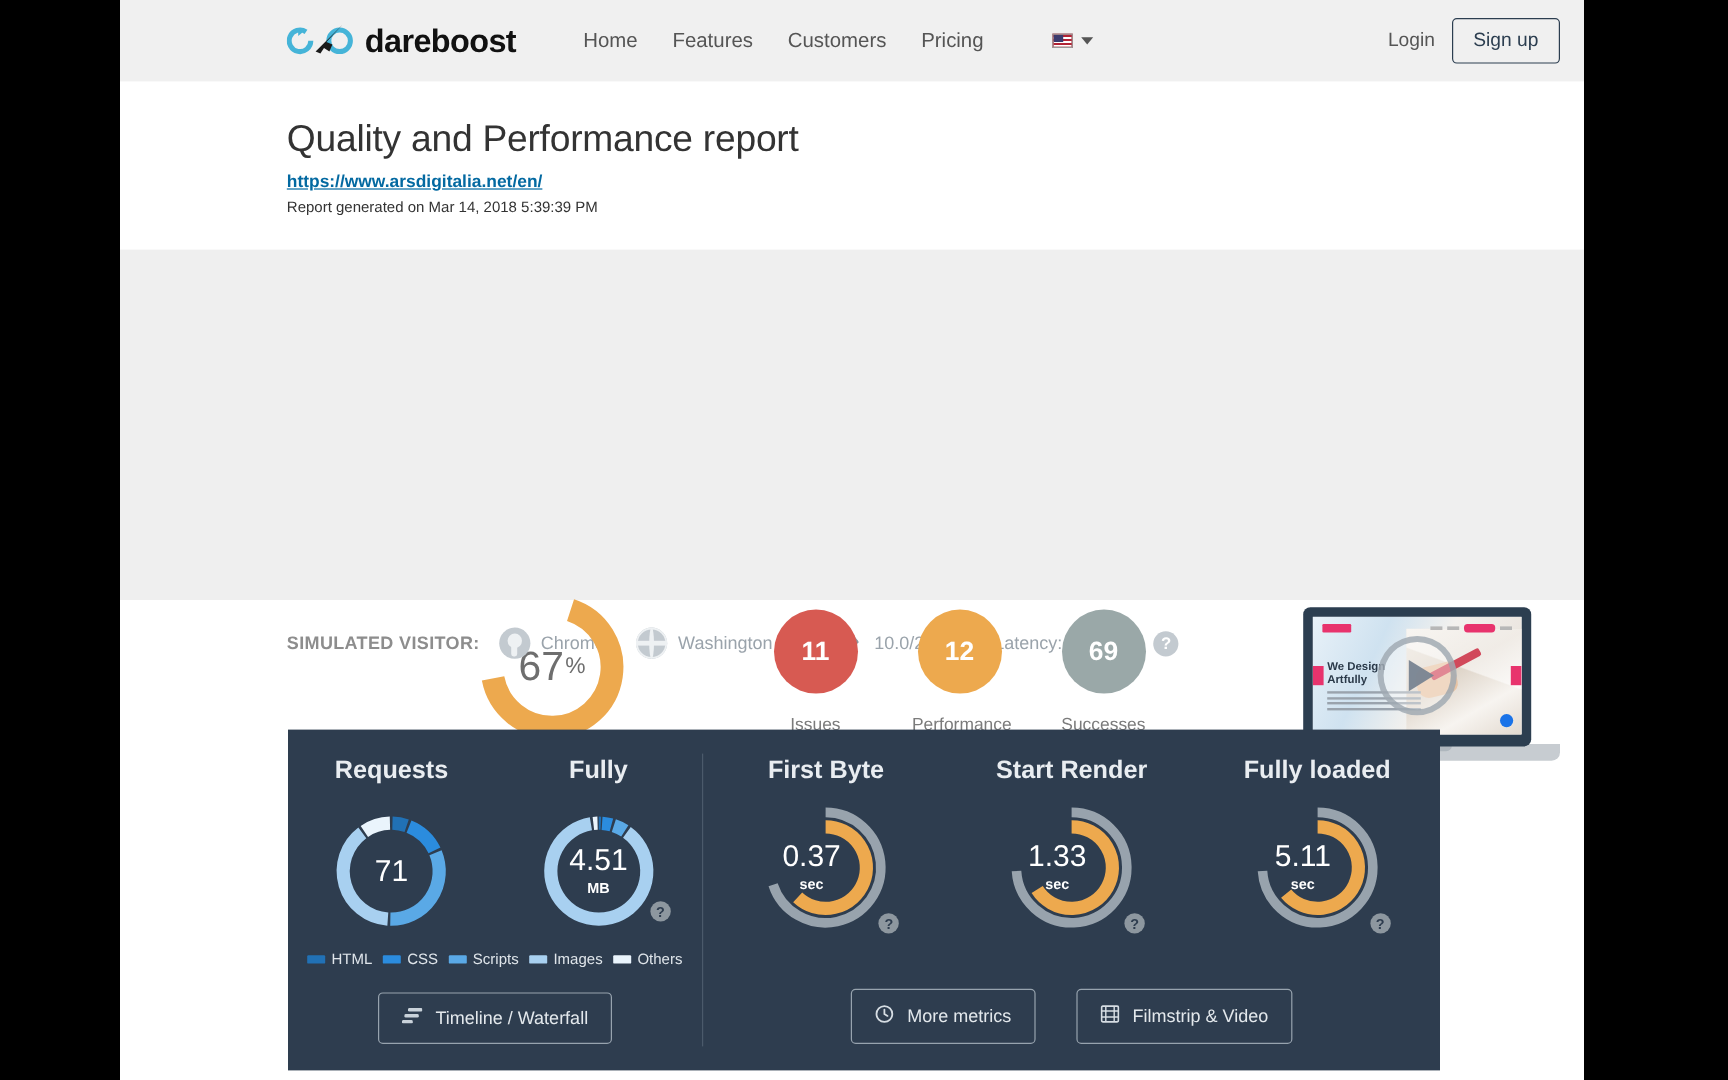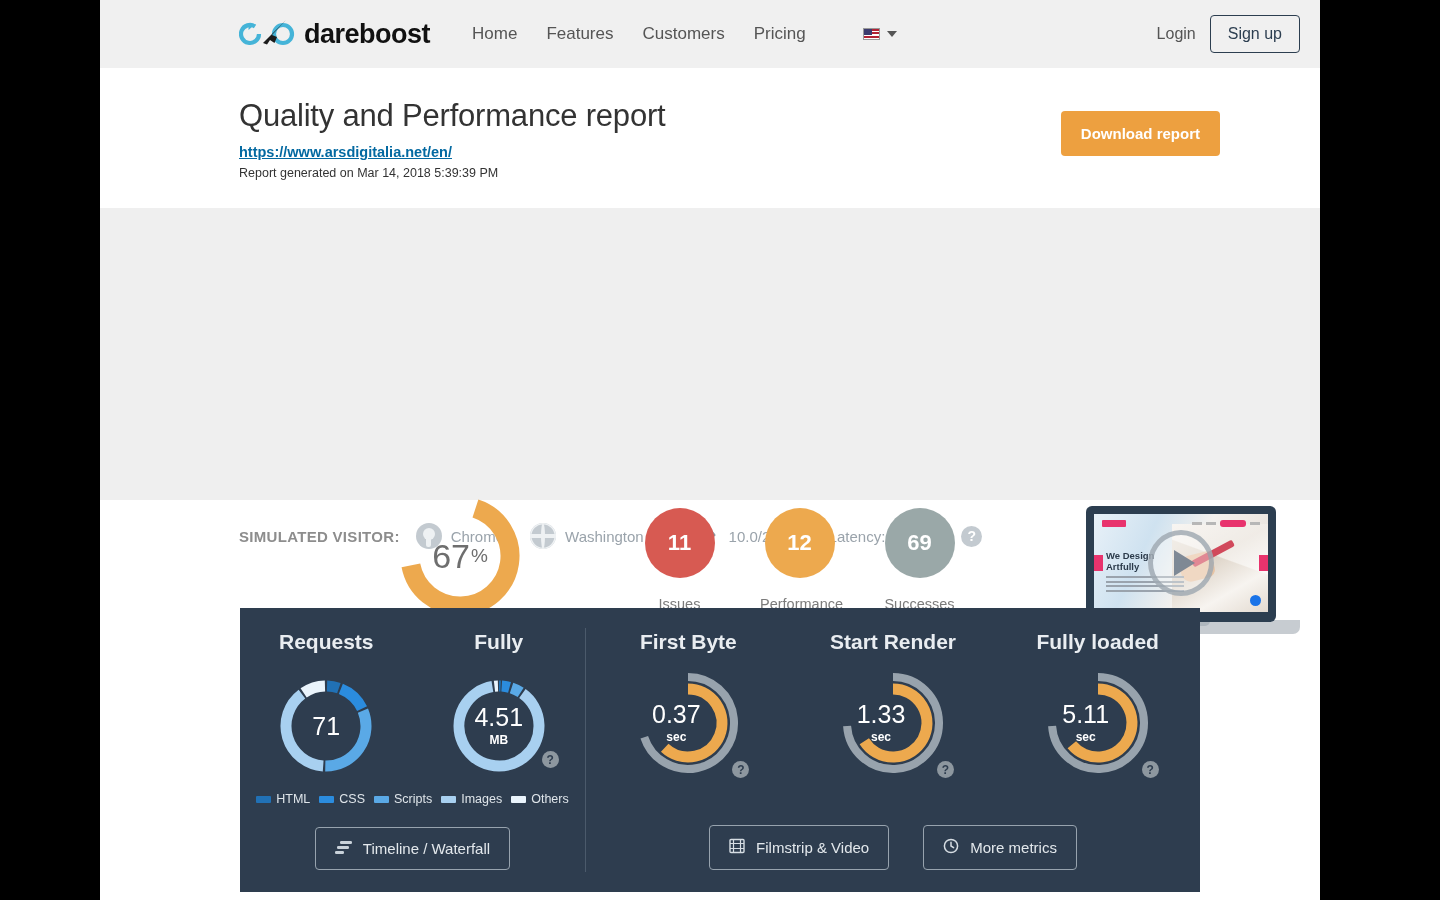--- a/index.html
+++ b/index.html
@@ -16,21 +16,21 @@
     overflow: hidden;
   }
 
   
   .navbar {
     height: 68px; width: 100%;
     background: #f0f0f0;
     display: flex; align-items: center;
     padding-left: 139px; padding-right: 20px;
   }
-  .logo { display: flex; align-items: center; margin-right: 12px; }
+  .logo { display: flex; align-items: center; margin-right: 26px; }
   .logo-mark { width: 62px; height: 30px; position: relative; }
   .logo-text {
     font-size: 27px; font-weight: bold; color: #111;
     letter-spacing: -0.5px; margin-left: 3px;
   }
   .nav-links { display: flex; align-items: center; gap: 29px; margin-left: 30px;}
   .nav-link {
     font-size: 17px; color: #555; text-decoration: none;
     cursor: pointer;
   }
@@ -343,21 +343,20 @@
       <button class="signup-btn">Sign up</button>
     </div>
   </div>
 
   <div class="title-block">
     <div class="title-left">
       <h1 class="report-title">Quality and Performance report</h1>
       <a class="report-url">https://www.arsdigitalia.net/en/</a>
       <div class="report-gen">Report generated on Mar 14, 2018 5:39:39 PM</div>
     </div>
-    <button class="download-btn">Download report</button>
   </div>
 
   <div class="score-band">
 
     <div class="donut-score">
       <svg width="120" height="120" viewBox="0 0 120 120">
           <path d="M 75.45084971874738 12.447174185242325 A 50 50 0 1 1 10.885637463565565 69.3690657292862" fill="none" stroke="#eda94e" stroke-width="19" stroke-linecap="butt"></path>
         </svg>
       <div class="score-text">
         <span>67</span>
@@ -583,32 +582,32 @@
             </div>
             <span class="q-badge" style="right:-6px;bottom:0px;">?</span>
           </div>
         </div>
       </div>
 
       <div class="btn-row-right">
         <button class="dark-btn">
           <span>
             <svg width="16" height="16" viewBox="0 0 16 16">
+              <circle cx="8" cy="8" r="6.6" fill="none" stroke="#d6dde3" stroke-width="1.5"></circle>
+              <path d="M8 4.3 V8 L10.6 9.6" stroke="#d6dde3" stroke-width="1.5" fill="none" stroke-linecap="round"></path>
+            </svg>
+          </span>
+          <span>More metrics</span>
+        </button>
+        <button class="dark-btn">
+          <span>
+            <svg width="16" height="16" viewBox="0 0 16 16">
               <rect x="1" y="1.5" width="14" height="13" rx="1" fill="none" stroke="#d6dde3" stroke-width="1.4"></rect>
               <path d="M1 5.5 H15 M1 10.5 H15 M4.5 1.5 V14.5 M11.5 1.5 V14.5" stroke="#d6dde3" stroke-width="1.2"></path>
             </svg>
           </span>
           <span>Filmstrip &amp; Video</span>
         </button>
-        <button class="dark-btn">
-          <span>
-            <svg width="16" height="16" viewBox="0 0 16 16">
-              <circle cx="8" cy="8" r="6.6" fill="none" stroke="#d6dde3" stroke-width="1.5"></circle>
-              <path d="M8 4.3 V8 L10.6 9.6" stroke="#d6dde3" stroke-width="1.5" fill="none" stroke-linecap="round"></path>
-            </svg>
-          </span>
-          <span>More metrics</span>
-        </button>
       </div>
     </div>
   </div>
 
 </div>
 
 </body></html>

